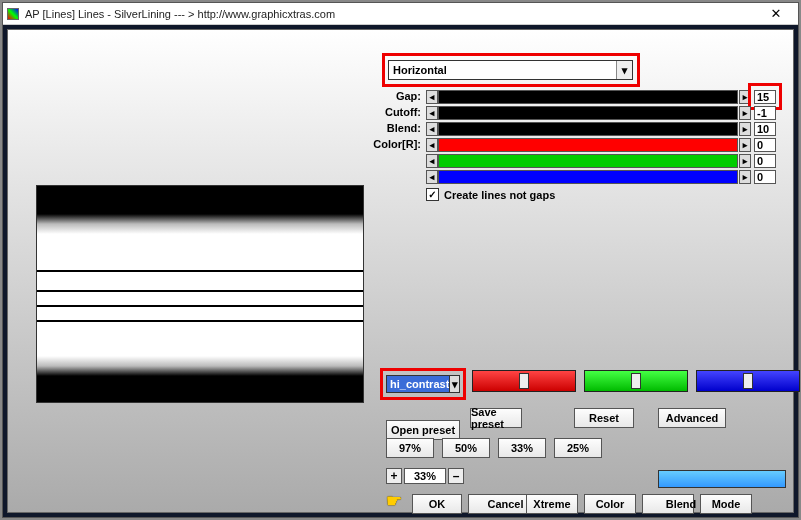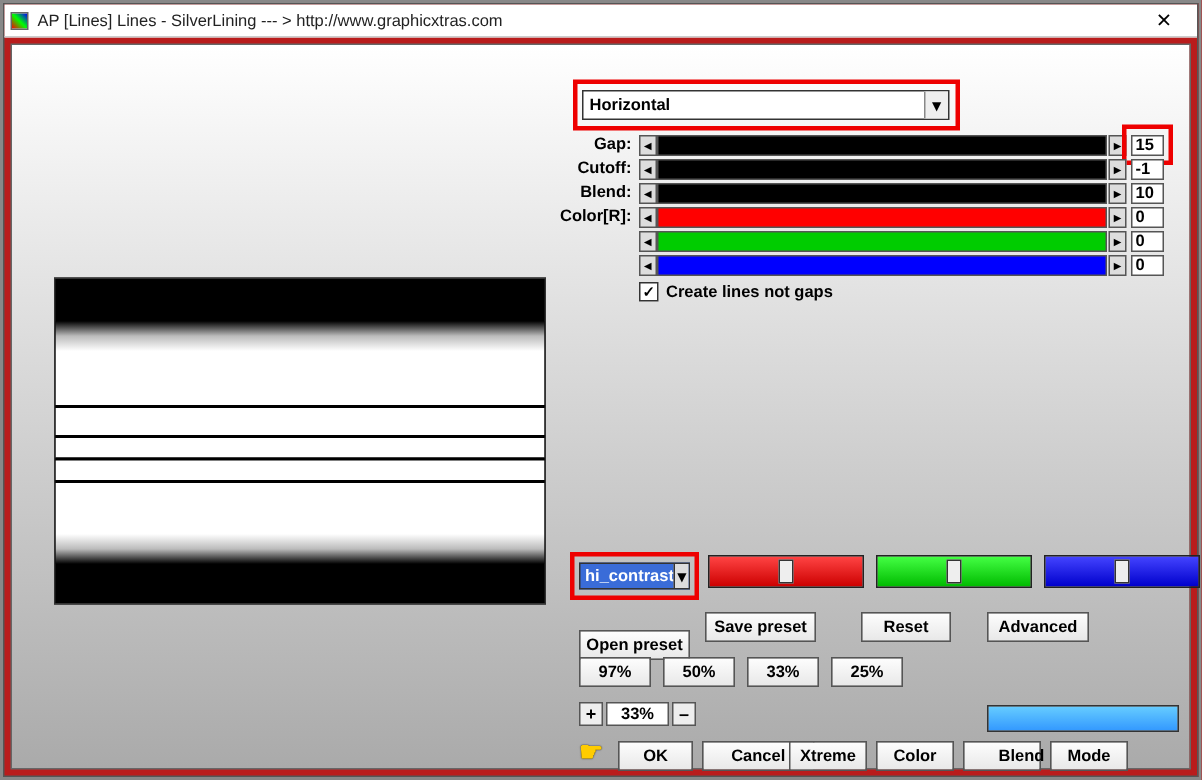--- a/index.html
+++ b/index.html
@@ -9,21 +9,21 @@
     font-size: 11px;
     background: #888;
     width: 801px;
     height: 520px;
     overflow: hidden;
   }
   .window {
     position: absolute;
     left: 2px; top: 2px;
     width: 797px; height: 516px;
-    background: #b91c1c;
+    background: #0f172a;
     border: 1px solid #555;
   }
   .titlebar {
     height: 22px;
     background: #fff;
     border-bottom: 1px solid #ccc;
     display: flex;
     align-items: center;
     padding: 0 4px;
     position: relative;
@@ -306,21 +306,21 @@
     <div class="color-slider green">
         <div class="thumb"></div>
       </div>
     <div class="color-slider blue">
         <div class="thumb"></div>
       </div>
 
     <div class="btn" style="left:378px; top:378px; width:74px;margin-top:12px;">
         <span>Open preset</span>
       </div>
-    <div class="btn" style="left:462px; top:378px; width:74px;">
+    <div class="btn" style="left:462px; top:378px; width:52px;">
         <span>Save preset</span>
       </div>
     <div class="btn" style="left:566px; top:378px; width:60px;">
         <span>Reset</span>
       </div>
     <div class="btn" style="left:650px; top:378px; width:68px;">
         <span>Advanced</span>
       </div>
 
     <div class="btn" style="left:378px; top:408px; width:48px;">

